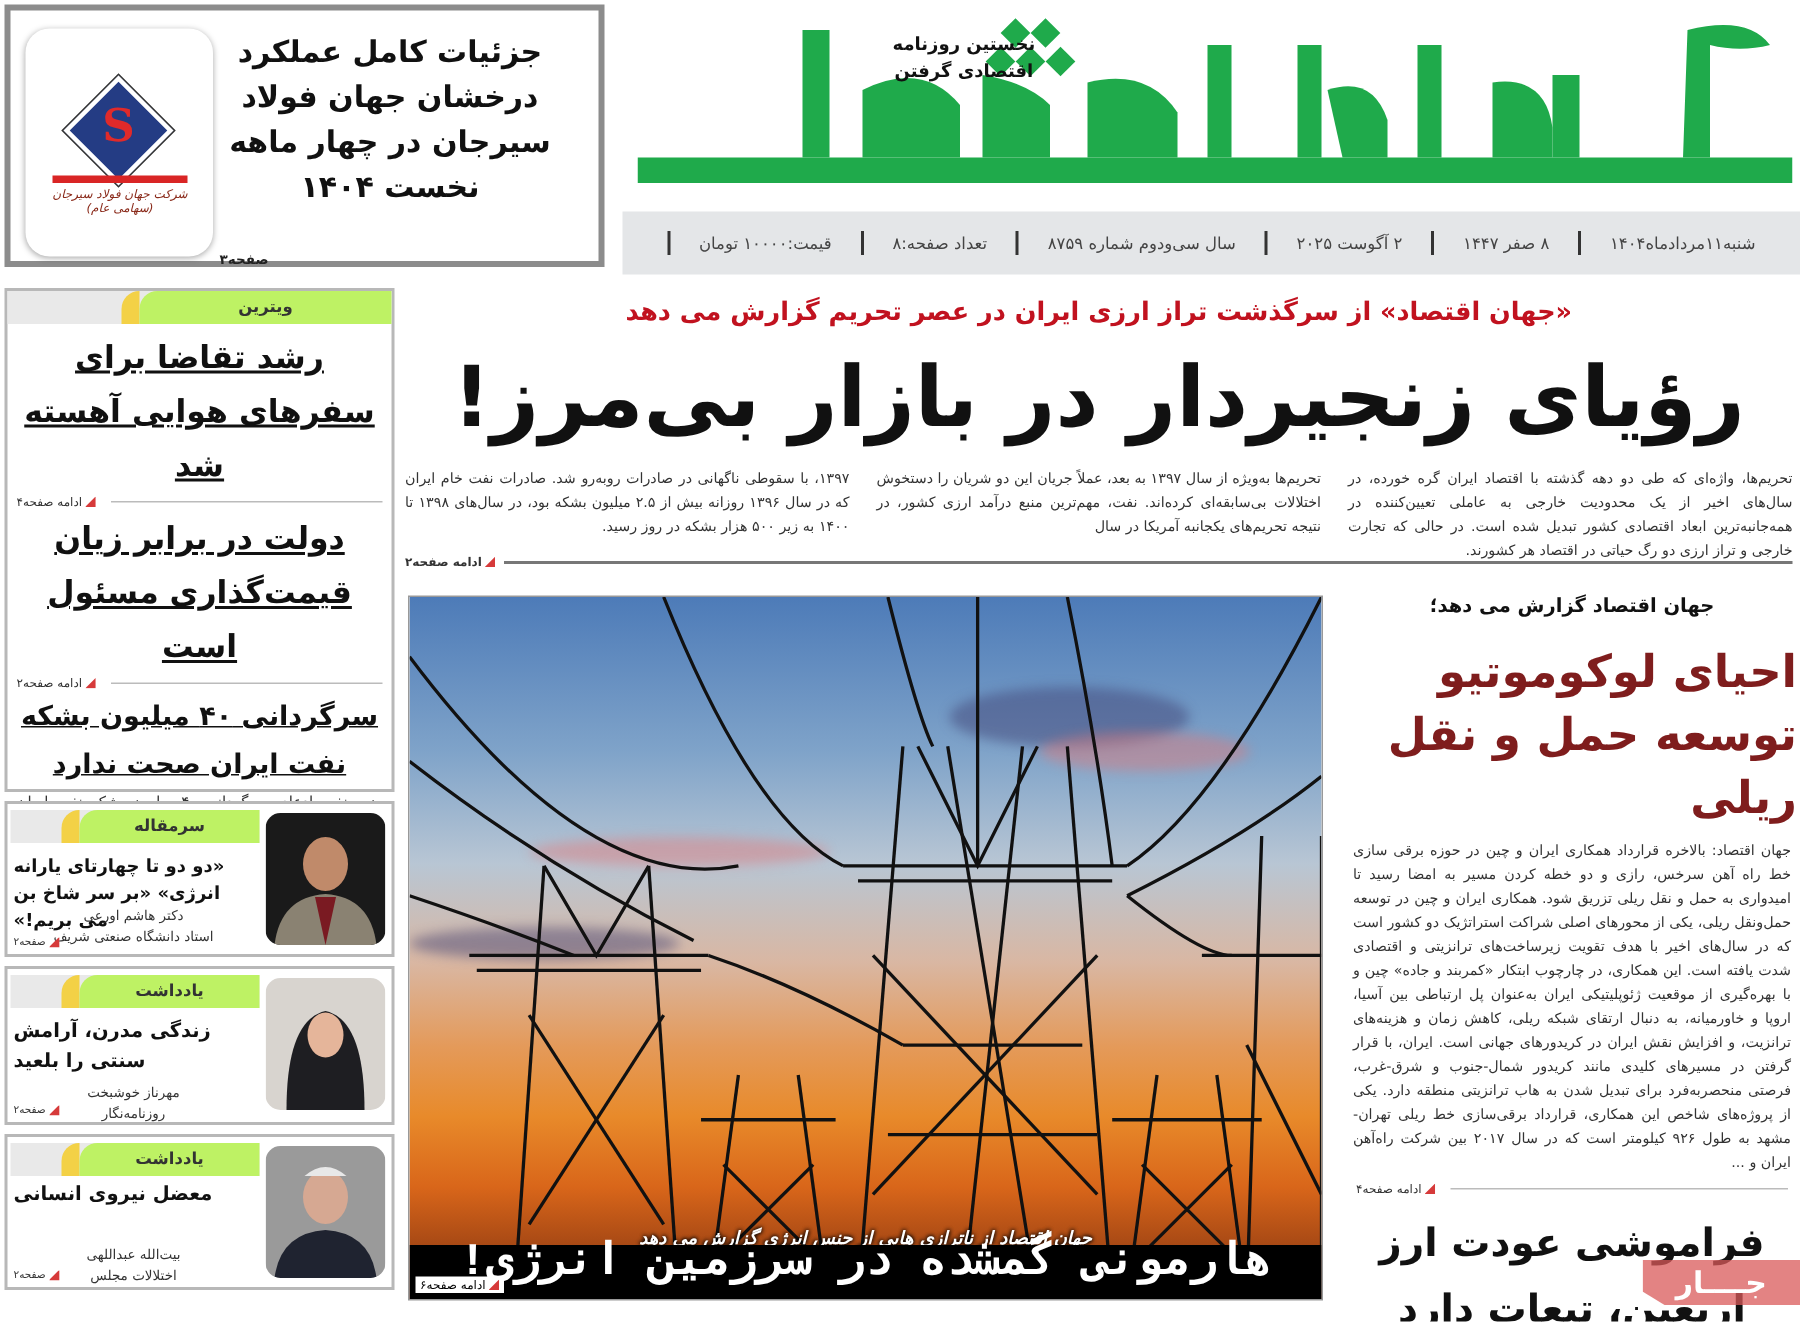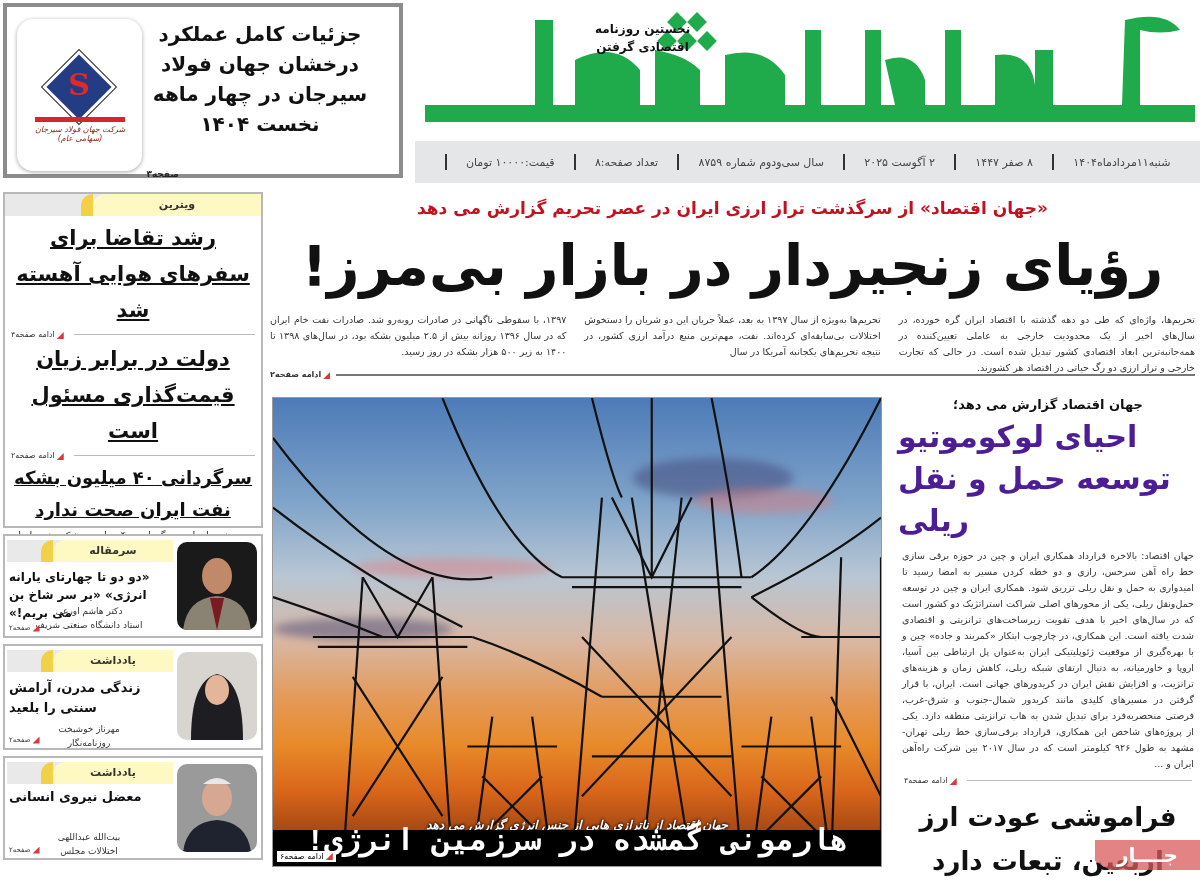--- a/index.html
+++ b/index.html
@@ -21,25 +21,25 @@
   .masthead { position: absolute; left: 415px; top: 0; width: 785px; height: 140px; }
   .mast-logo { position: absolute; left: 10px; top: 10px; width: 770px; height: 120px; }
   .mast-tagline { position: absolute; left: 180px; top: 20px; font-size: 12px; font-weight: bold; line-height: 18px; text-align: center; color: #111; }
   .info-bar { position: absolute; left: 415px; top: 141px; width: 785px; height: 42px; background: #e4e6e8; display: flex; align-items: center; justify-content: space-around; padding: 0 20px; font-size: 11px; color: #444; }
   .info-sep { width: 2px; height: 16px; background: #333; }
 
   
   .left-col { position: absolute; left: 3px; top: 192px; width: 260px; }
   .box { border: 2px solid #b8b8b8; background: #fff; position: relative; margin-bottom: 6px; }
   .tab-strip { height: 22px; background: #e9e9e9; position: relative; }
-  .tab-yellow { position: absolute; right: 0; top: 0; height: 22px; width: 168px; background: #fef9c3; border-top-left-radius: 12px; font-size: 11px; font-weight: bold; text-align: center; line-height: 22px; color: #333; }
+  .tab-yellow { position: absolute; right: 0; top: 0; height: 22px; width: 168px; background: #bef264; border-top-left-radius: 12px; font-size: 11px; font-weight: bold; text-align: center; line-height: 22px; color: #333; }
   .tab-yellow-notch { position: absolute; right: 168px; top: 0; width: 12px; height: 22px; background: #f7c600; border-top-left-radius: 12px; opacity: 0.7; }
   .v-head { font-size: 21px; font-weight: bold; line-height: 36px; text-align: center; color: #111; padding: 0 4px; text-decoration: underline; }
   .cont { display: flex; align-items: center; gap: 6px; padding: 2px 6px; direction: rtl; }
-  .cont-label { font-size: 8px; color: #333; white-space: nowrap; display: flex; align-items: flex-end; gap: 2px; }
+  .cont-label { font-size: 8px; color: #333; white-space: nowrap; display: flex; align-items: center; gap: 2px; }
   .cont-arrow { width: 7px; height: 7px; background: #d63a3a; clip-path: polygon(0 100%, 100% 0, 100% 100%); display: inline-block; }
   .cont-line { flex: 1; height: 1px; background: #bbb; margin-left: 4px; }
   .v-body { font-size: 10px; line-height: 16px; color: #333; padding: 2px 6px; text-align: justify; }
 
   .op-box { height: 104px; }
   .op-photo { position: absolute; left: 172px; top: 6px; width: 80px; height: 88px; border-radius: 10px; overflow: hidden; }
   .op-tab { position: absolute; right: 88px; top: 4px; width: 166px; }
   .op-title { position: absolute; right: 92px; top: 32px; width: 160px; text-align: left; font-size: 12px; font-weight: bold; line-height: 18px; color: #111; }
   .op-author { position: absolute; right: 92px; width: 160px; text-align: center; font-size: 9px; line-height: 14px; color: #333; }
   .op-page { position: absolute; left: 4px; bottom: 4px; font-size: 7px; color: #333; display: flex; align-items: center; gap: 2px; }
@@ -60,21 +60,21 @@
   .cloud.pink { background: rgba(225,120,120,0.45); }
   .towers { position: absolute; left: 0; top: 0; width: 100%; height: 100%; }
   .photo-caption { position: absolute; left: 0; top: 420px; width: 100%; text-align: center; font-size: 12px; font-weight: bold; color: #fff; text-shadow: 0 0 3px #000, 0 0 3px #000; }
   .photo-band { position: absolute; left: 0; top: 432px; width: 100%; height: 38px; background: #000; }
   .photo-headline { position: absolute; left: 0; top: 402px; width: 100%; text-align: center; font-size: 30px; font-weight: bold; color: #fff; line-height: 60px; }
   .photo-cont { position: absolute; left: 4px; bottom: 4px; font-size: 8px; color: #000; background: #fff; padding: 1px 3px; display: flex; align-items: center; gap: 2px; }
 
   
   .right-col { position: absolute; left: 898px; top: 395px; width: 300px; }
   .r-kicker { font-size: 13px; font-weight: bold; text-align: center; color: #111; padding-top: 2px; }
-  .r-head { font-size: 30px; font-weight: bold; text-align: left; line-height: 42px; color: #4c1d95; margin-top: 4px; }
+  .r-head { font-size: 30px; font-weight: bold; text-align: right; line-height: 42px; color: #7f1d1d; margin-top: 16px; }
   .r-body { font-size: 9.5px; line-height: 16px; color: #333; text-align: justify; padding: 6px 4px 2px; }
   .r-head2 { font-size: 26px; font-weight: bold; text-align: center; line-height: 44px; color: #111; margin-top: 8px; }
   .watermark { position: absolute; left: 1095px; top: 840px; width: 105px; height: 30px; background: rgba(217,90,90,0.75); color: #fff; font-size: 20px; font-weight: bold; text-align: center; line-height: 30px; clip-path: polygon(0 0, 100% 0, 100% 100%, 14% 100%, 0 70%); }
 </style>
 </head>
 <body>
 
 <div class="ad-box">
   <div class="ad-logo-card">
     <div class="ad-logo-diamond"></div>

